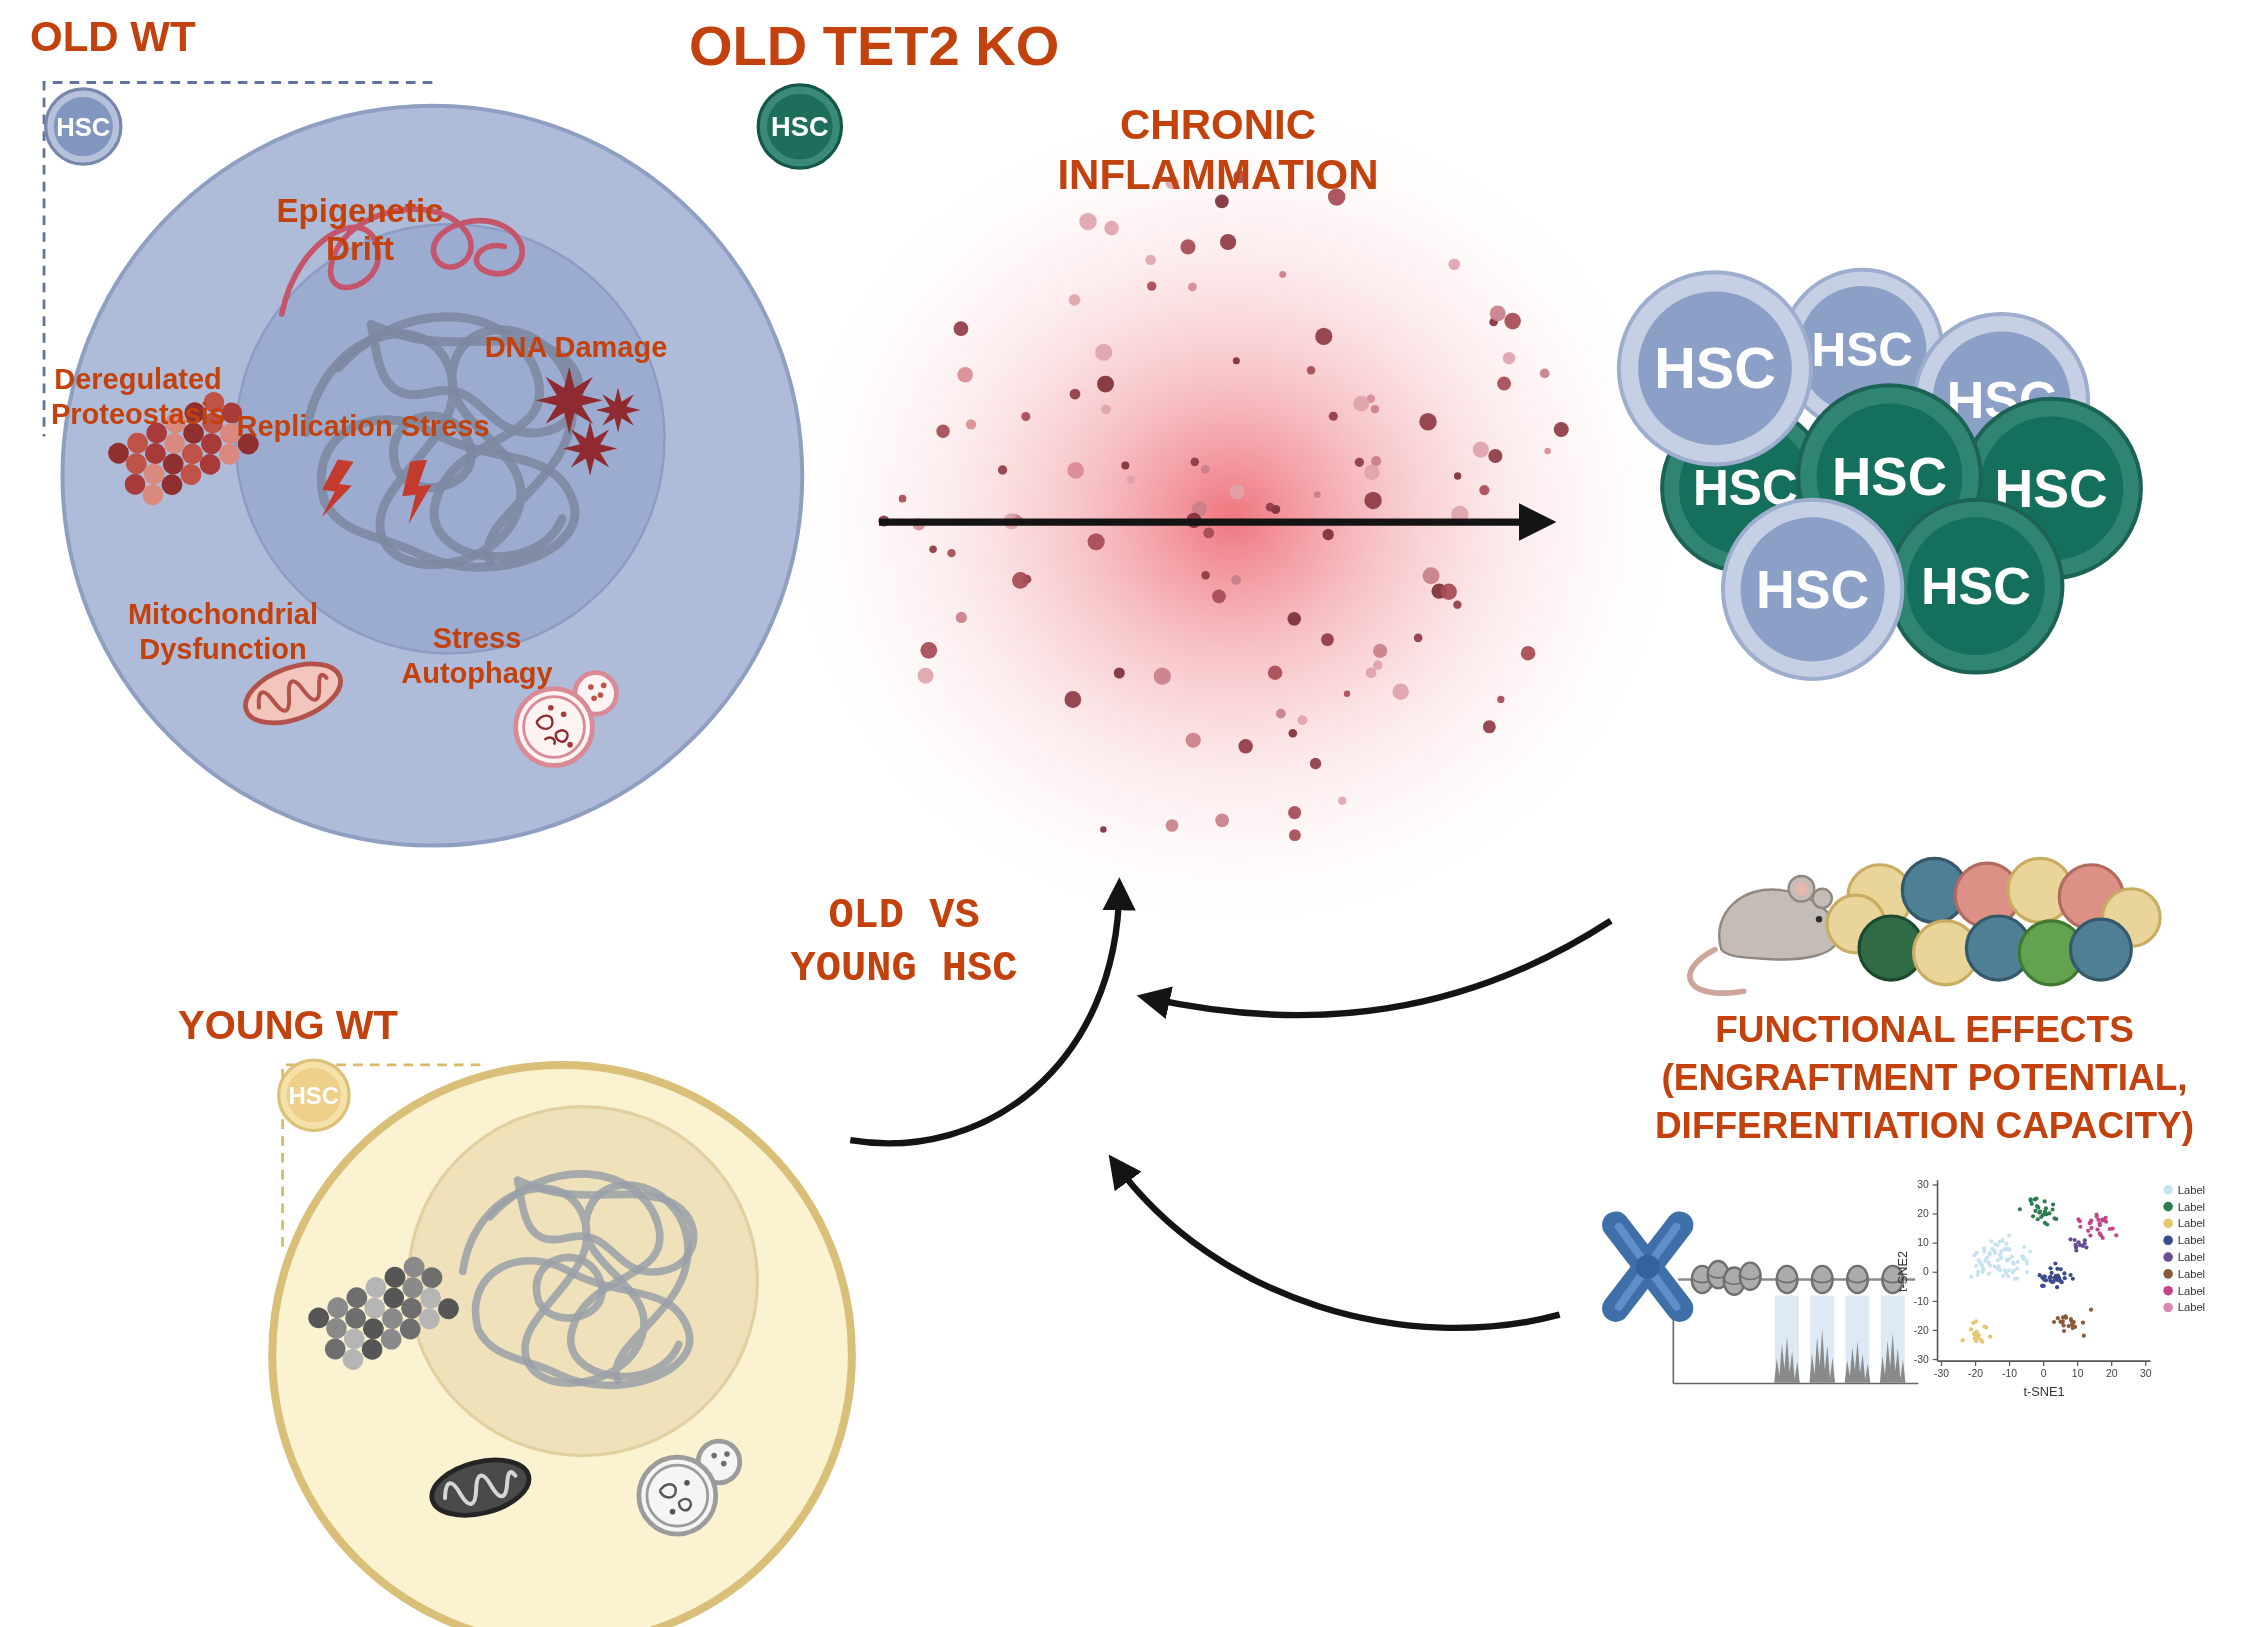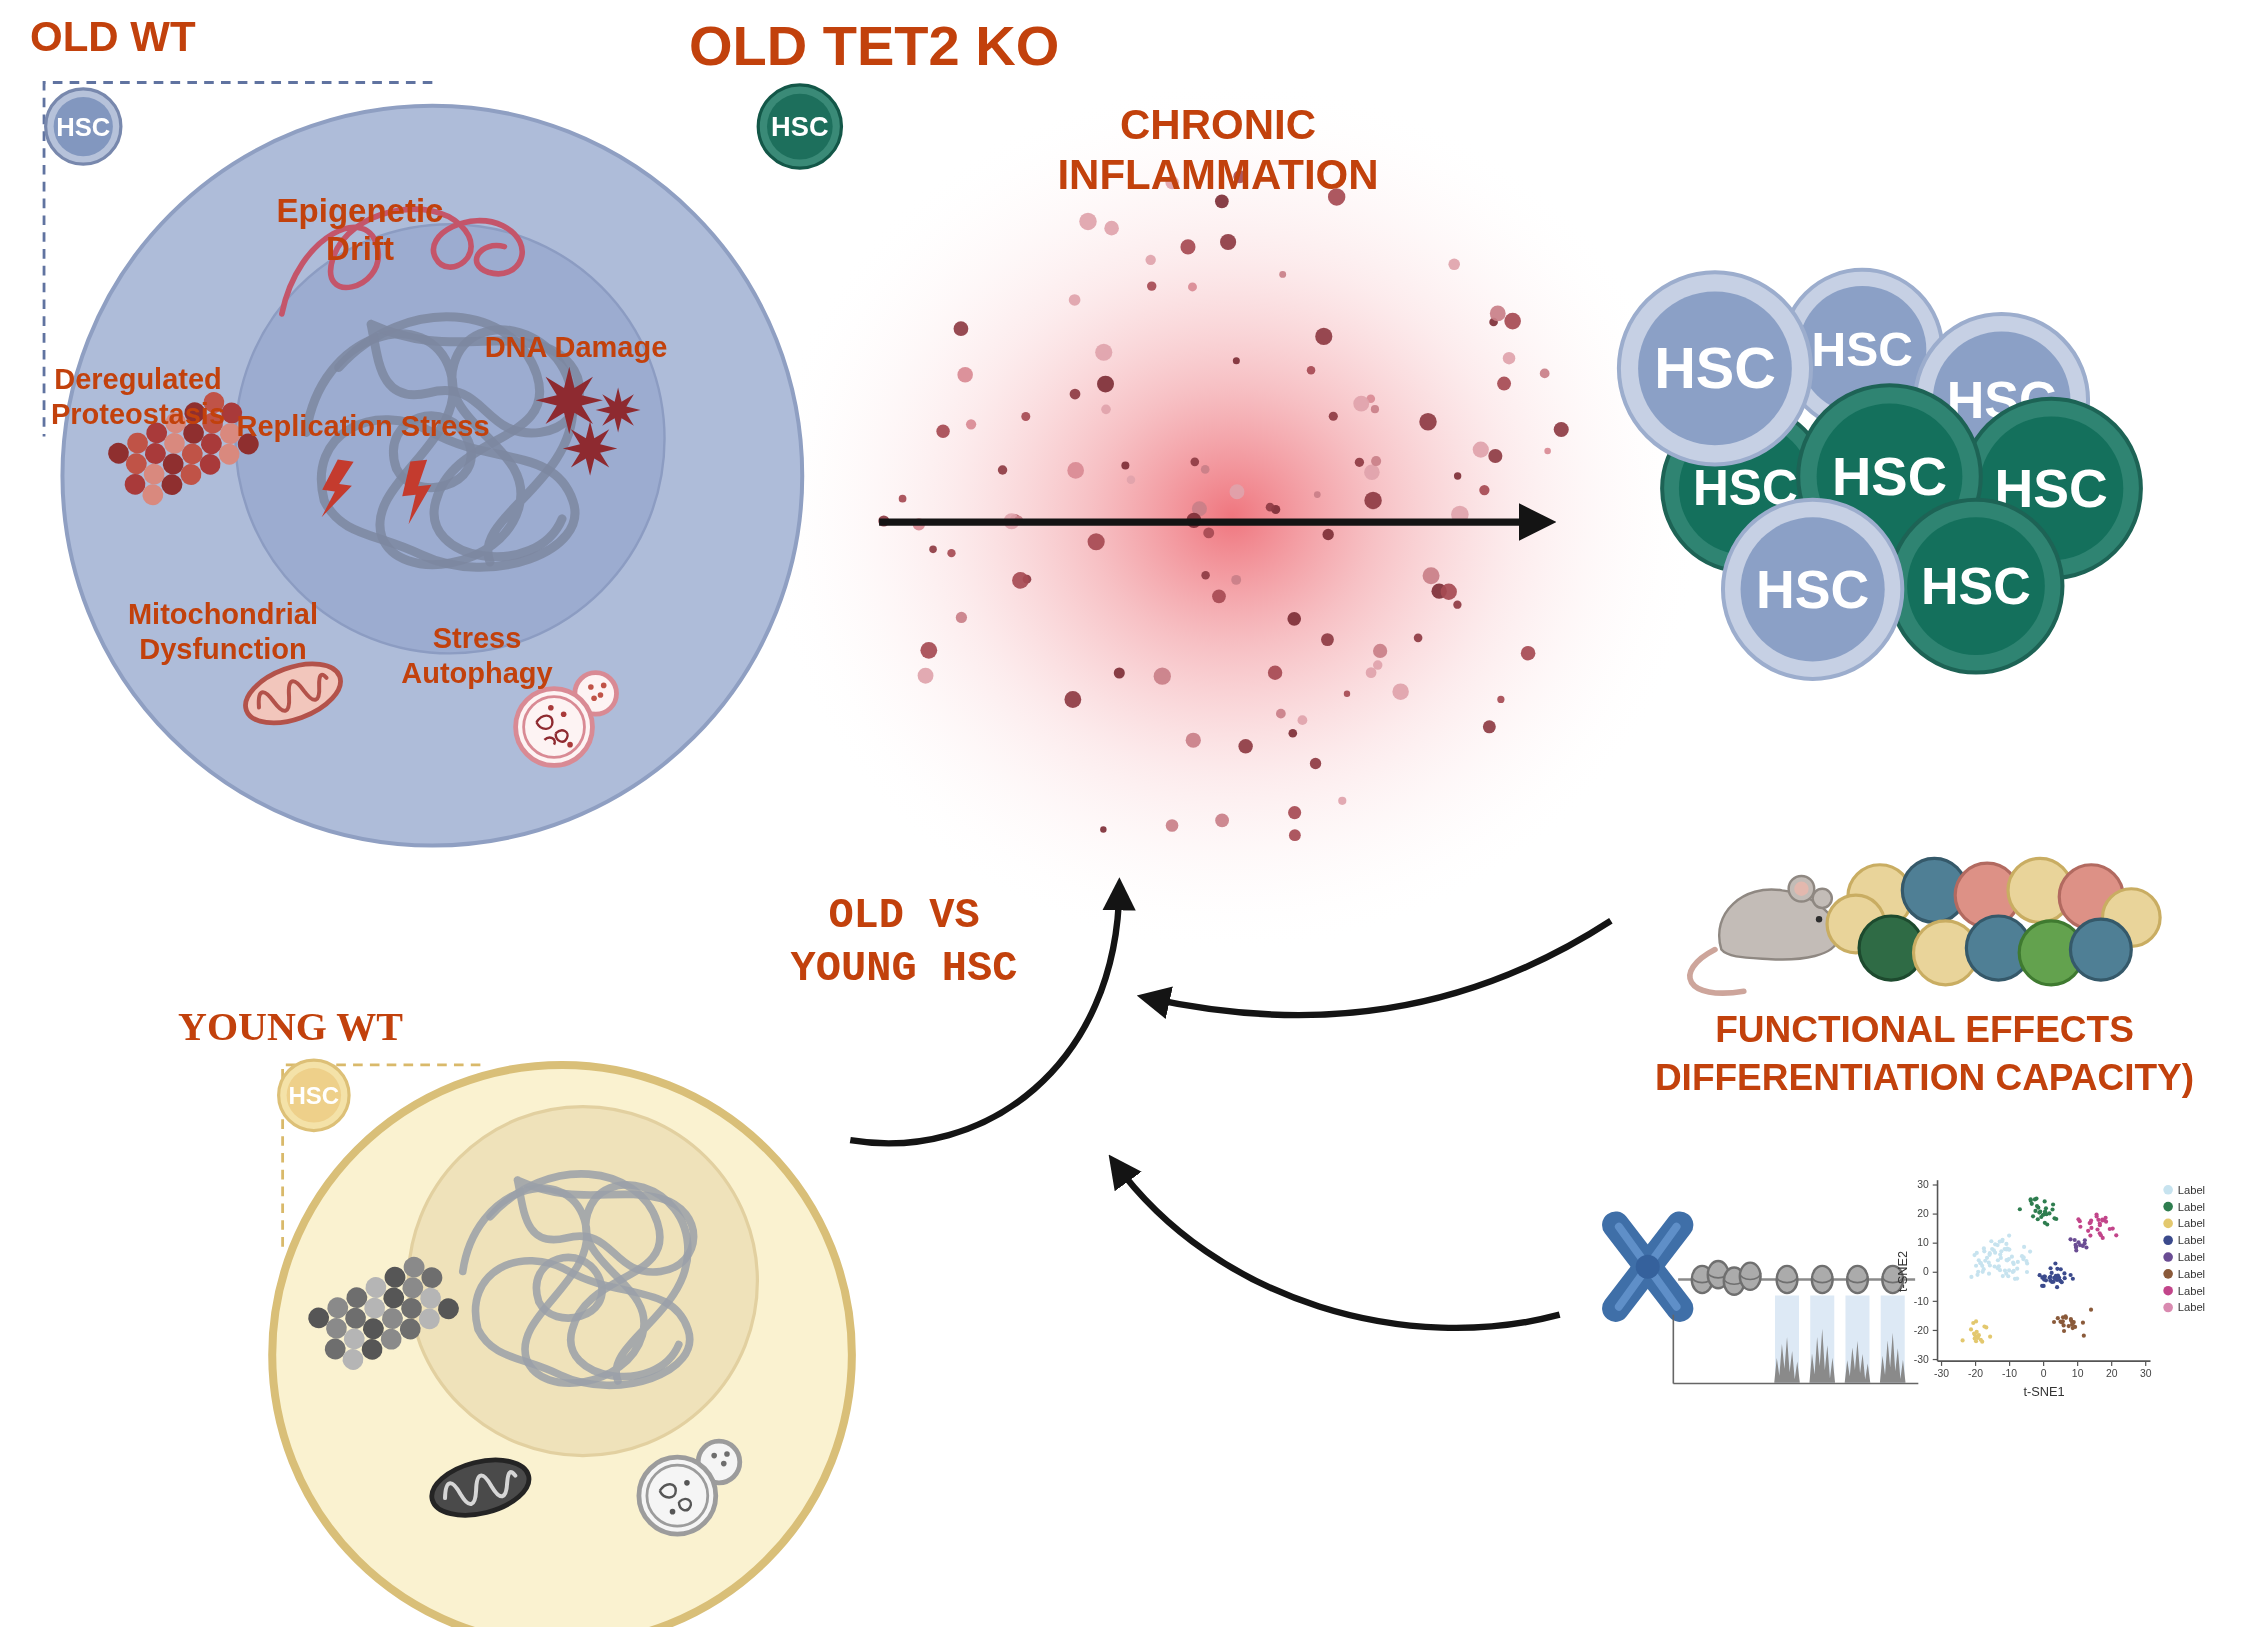--- a/index.html
+++ b/index.html
@@ -662,24 +662,25 @@
 <div class="label center" style="left:1010px;top:100px;width:416px;font-size:42px;line-height:50px;">
   <span class="line">CHRONIC</span>
   <span class="line">INFLAMMATION</span>
 </div>
 
 <div class="label center" style="left:744px;top:890px;width:320px;font-size:42px;line-height:53px;font-family:Liberation Mono, monospace;">
   <span class="line">OLD VS</span>
   <span class="line">YOUNG HSC</span>
 </div>
 
-<div class="label" style="left:178px;top:1003px;font-size:40px;font-family:Liberation Serif, serif;">YOUNG WT</div>
+<div class="label" style="left:178px;top:1003px;font-size:40px;">YOUNG WT</div>
 
 <div class="label center" style="left:1604px;top:1006px;width:641px;font-size:37px;line-height:48px;">
   <span class="line">FUNCTIONAL EFFECTS</span>
+  <span class="line">(ENGRAFTMENT POTENTIAL,</span>
   <span class="line">DIFFERENTIATION CAPACITY)</span>
 </div>
 
 
 <div class="label center" style="left:240px;top:192px;width:240px;font-size:33px;">Epigenetic Drift</div>
 
 <div class="label center" style="left:472px;top:331px;width:208px;font-size:29px;">DNA Damage</div>
 
 <div class="label center" style="left:235px;top:410px;width:256px;font-size:29px;">Replication Stress</div>
 

